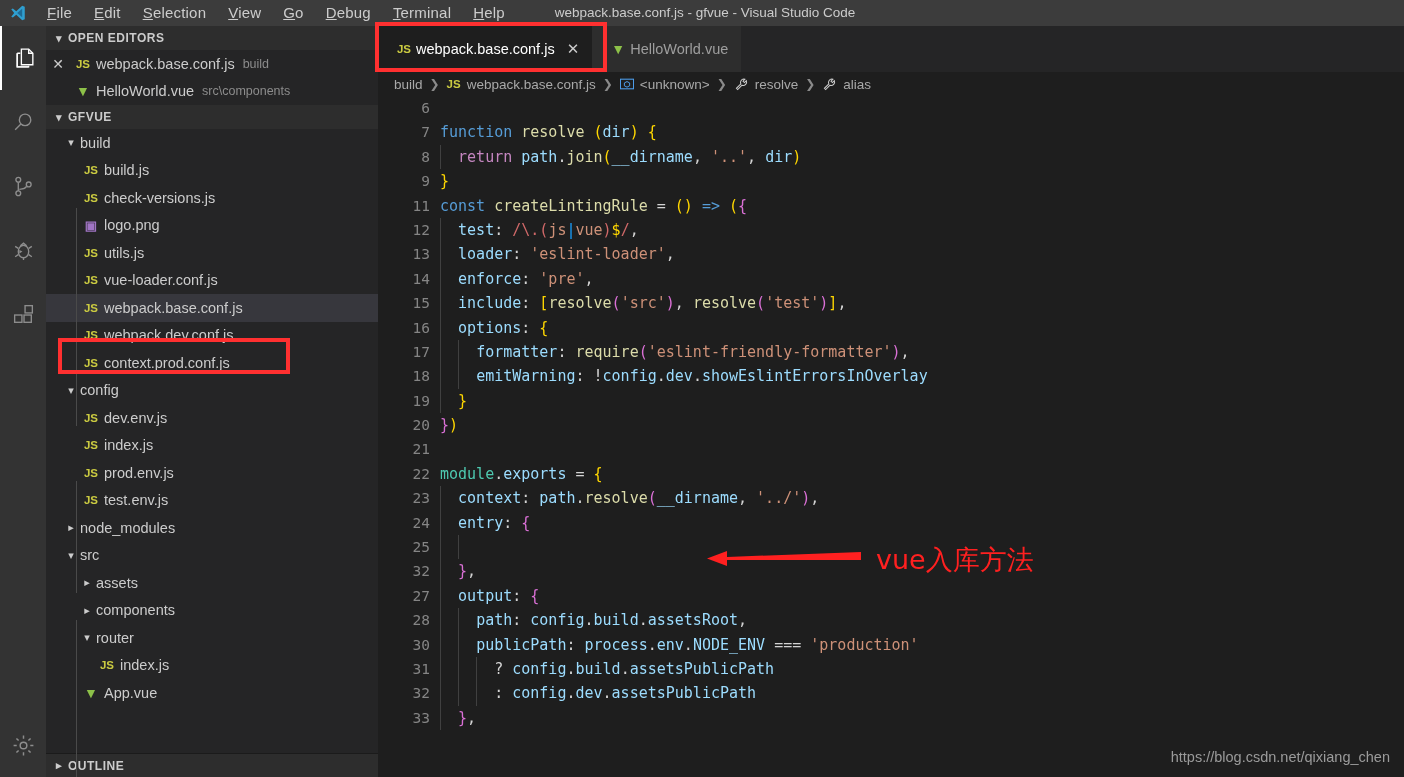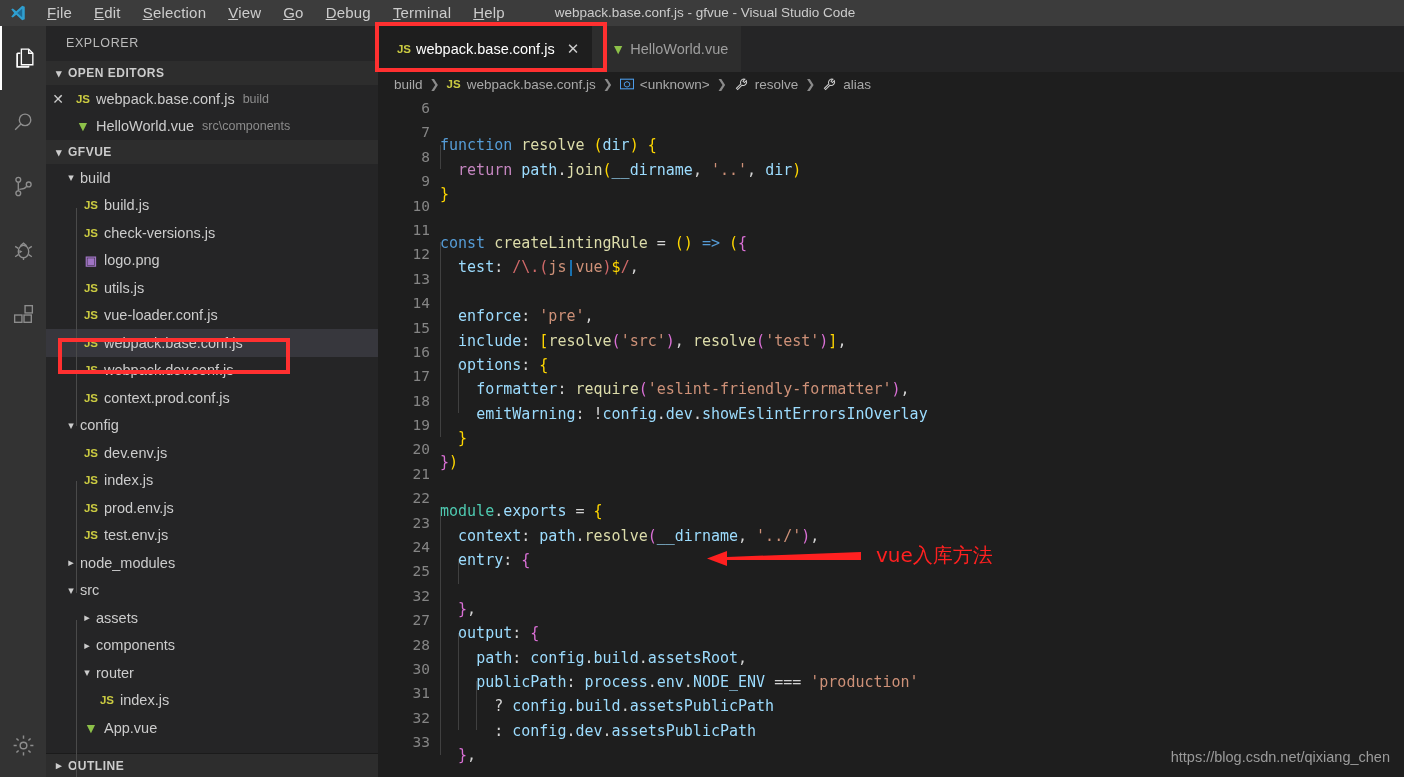--- a/index.html
+++ b/index.html
@@ -100,21 +100,21 @@
   .bc-sep { color: #8a8a8a; margin: 0 7px; font-size: 12px; }
   .bc-ico { margin-right: 6px; display: inline-flex; align-items: center; }
 
   .code-area { position: relative; height: 681px; overflow: hidden; background: #1e1e1e; }
   .code-line { position: relative; height: 24.4px; white-space: pre;
     font-family: "DejaVu Sans Mono", monospace; font-size: 15px; line-height: 24.4px; }
   .ln {
     position: absolute; left: 0; width: 52px; text-align: right;
     color: #858585; font-family: "DejaVu Sans Mono", monospace; font-size: 14.5px;
   }
-  .ltext { position: absolute; left: 62px; margin-top: 13px; }
+  .ltext { position: absolute; left: 62px; }
 
   
   .t-kw   { color: #569cd6; }
   .t-ctl  { color: #c586c0; }
   .t-fn   { color: #dcdcaa; }
   .t-var  { color: #9cdcfe; }
   .t-str  { color: #ce9178; }
   .t-pln  { color: #d4d4d4; }
   .t-op   { color: #d4d4d4; }
   .t-grn  { color: #4ec9b0; }
@@ -124,21 +124,21 @@
   .t-punc3{ color: #179fff; }
 
   .ind-guide {
     position: absolute; width: 1px; background: #404040; top: 0; height: 24.4px;
   }
 
   
   .red-box { position: absolute; border: 4px solid #ff3030; pointer-events: none; }
   .red-arrow { position: absolute; }
   .red-text {
-    position: absolute; color: #ff2020; font-size: 20px;
+    position: absolute; color: #ff2020; font-size: 27px;
     font-family: "DejaVu Sans", sans-serif; white-space: nowrap;
   }
   .watermark {
     position: absolute; right: 14px; bottom: 12px;
     color: #9b9b9b; font-size: 14.5px; font-family: "Liberation Sans", sans-serif;
   }
 </style>
 </head>
 <body>
 
@@ -207,21 +207,20 @@
     </div>
     <div class="act-icon act-bottom">
       <svg width="25" height="25" viewBox="0 0 24 24" fill="none" stroke="#c5c5c5" stroke-width="1.4">
         <circle cx="12" cy="12" r="3.2"></circle>
         <path d="M12 2.5v3M12 18.5v3M2.5 12h3M18.5 12h3M5.2 5.2l2.1 2.1M16.7 16.7l2.1 2.1M18.8 5.2l-2.1 2.1M7.3 16.7l-2.1 2.1"></path>
       </svg>
     </div>
   </div>
 
   <div class="sidebar">
-    <div class="sidebar-title">EXPLORER</div>
 
     <div class="section-header shaded">
       <span class="chev">▾</span>
       <span>OPEN EDITORS</span>
     </div>
 
     <div class="row oe">
       <span class="close-x">✕</span>
       <span class="ficon js-ico">JS</span>
       <span class="fname">webpack.base.conf.js</span>
@@ -408,24 +407,23 @@
         </span>
         <span>alias</span>
       </span>
     </div>
 
     <div class="code-area" id="code-area">
         <div class="code-line"><span class="ln">6</span><span class="ltext"></span></div>
         <div class="code-line"><span class="ln">7</span><span class="ltext"><span class="t-kw">function </span><span class="t-fn">resolve </span><span class="t-punc">(</span><span class="t-var">dir</span><span class="t-punc">) </span><span class="t-punc">{</span></span></div>
         <div class="code-line"><span class="ln">8</span><span class="ind-guide" style="left: 62px;"></span><span class="ltext"><span class="t-pln">  </span><span class="t-ctl">return</span><span class="t-pln"> </span><span class="t-var">path</span><span class="t-pln">.</span><span class="t-fn">join</span><span class="t-punc">(</span><span class="t-var">__dirname</span><span class="t-pln">, </span><span class="t-str">'..'</span><span class="t-pln">, </span><span class="t-var">dir</span><span class="t-punc">)</span></span></div>
         <div class="code-line"><span class="ln">9</span><span class="ltext"><span class="t-punc">}</span></span></div>
-        <div class="code-line"><span class="ln">10</span><span class="ltext"></span></div>
         <div class="code-line"><span class="ln">11</span><span class="ltext"><span class="t-kw">const</span><span class="t-pln"> </span><span class="t-fn">createLintingRule</span><span class="t-pln"> </span><span class="t-op">=</span><span class="t-pln"> </span><span class="t-punc">(</span><span class="t-punc">)</span><span class="t-pln"> </span><span class="t-kw">=&gt;</span><span class="t-pln"> </span><span class="t-punc">(</span><span class="t-punc2">{</span></span></div>
         <div class="code-line"><span class="ln">12</span><span class="ind-guide" style="left: 62px;"></span><span class="ltext"><span class="t-pln">  </span><span class="t-var">test</span><span class="t-pln">: </span><span class="t-rgx">/\.(</span><span class="t-str">js</span><span class="t-punc3">|</span><span class="t-str">vue</span><span class="t-rgx">)</span><span class="t-punc">$</span><span class="t-rgx">/</span><span class="t-pln">,</span></span></div>
-        <div class="code-line"><span class="ln">13</span><span class="ind-guide" style="left: 62px;"></span></div>
+        <div class="code-line"><span class="ln">13</span><span class="ind-guide" style="left: 62px;"></span><span class="ltext"><span class="t-pln">  </span><span class="t-var">loader</span><span class="t-pln">: </span><span class="t-str">'eslint-loader'</span><span class="t-pln">,</span></span></div>
         <div class="code-line"><span class="ln">14</span><span class="ind-guide" style="left: 62px;"></span><span class="ltext"><span class="t-pln">  </span><span class="t-var">enforce</span><span class="t-pln">: </span><span class="t-str">'pre'</span><span class="t-pln">,</span></span></div>
         <div class="code-line"><span class="ln">15</span><span class="ind-guide" style="left: 62px;"></span><span class="ltext"><span class="t-pln">  </span><span class="t-var">include</span><span class="t-pln">: </span><span class="t-punc">[</span><span class="t-fn">resolve</span><span class="t-punc2">(</span><span class="t-str">'src'</span><span class="t-punc2">)</span><span class="t-pln">, </span><span class="t-fn">resolve</span><span class="t-punc2">(</span><span class="t-str">'test'</span><span class="t-punc2">)</span><span class="t-punc">]</span><span class="t-pln">,</span></span></div>
         <div class="code-line"><span class="ln">16</span><span class="ind-guide" style="left: 62px;"></span><span class="ltext"><span class="t-pln">  </span><span class="t-var">options</span><span class="t-pln">: </span><span class="t-punc">{</span></span></div>
         <div class="code-line"><span class="ln">17</span><span class="ind-guide" style="left: 62px;"></span><span class="ind-guide" style="left: 80.1px;"></span><span class="ltext"><span class="t-pln">    </span><span class="t-var">formatter</span><span class="t-pln">: </span><span class="t-fn">require</span><span class="t-punc2">(</span><span class="t-str">'eslint-friendly-formatter'</span><span class="t-punc2">)</span><span class="t-pln">,</span></span></div>
         <div class="code-line"><span class="ln">18</span><span class="ind-guide" style="left: 62px;"></span><span class="ind-guide" style="left: 80.1px;"></span><span class="ltext"><span class="t-pln">    </span><span class="t-var">emitWarning</span><span class="t-pln">: </span><span class="t-op">!</span><span class="t-var">config</span><span class="t-pln">.</span><span class="t-var">dev</span><span class="t-pln">.</span><span class="t-var">showEslintErrorsInOverlay</span></span></div>
         <div class="code-line"><span class="ln">19</span><span class="ind-guide" style="left: 62px;"></span><span class="ltext"><span class="t-pln">  </span><span class="t-punc">}</span></span></div>
         <div class="code-line"><span class="ln">20</span><span class="ltext"><span class="t-punc2">}</span><span class="t-punc">)</span></span></div>
         <div class="code-line"><span class="ln">21</span><span class="ltext"></span></div>
         <div class="code-line"><span class="ln">22</span><span class="ltext"><span class="t-grn">module</span><span class="t-pln">.</span><span class="t-var">exports</span><span class="t-pln"> </span><span class="t-op">=</span><span class="t-pln"> </span><span class="t-punc">{</span></span></div>
         <div class="code-line"><span class="ln">23</span><span class="ind-guide" style="left: 62px;"></span><span class="ltext"><span class="t-pln">  </span><span class="t-var">context</span><span class="t-pln">: </span><span class="t-var">path</span><span class="t-pln">.</span><span class="t-fn">resolve</span><span class="t-punc2">(</span><span class="t-var">__dirname</span><span class="t-pln">, </span><span class="t-str">'../'</span><span class="t-punc2">)</span><span class="t-pln">,</span></span></div>

